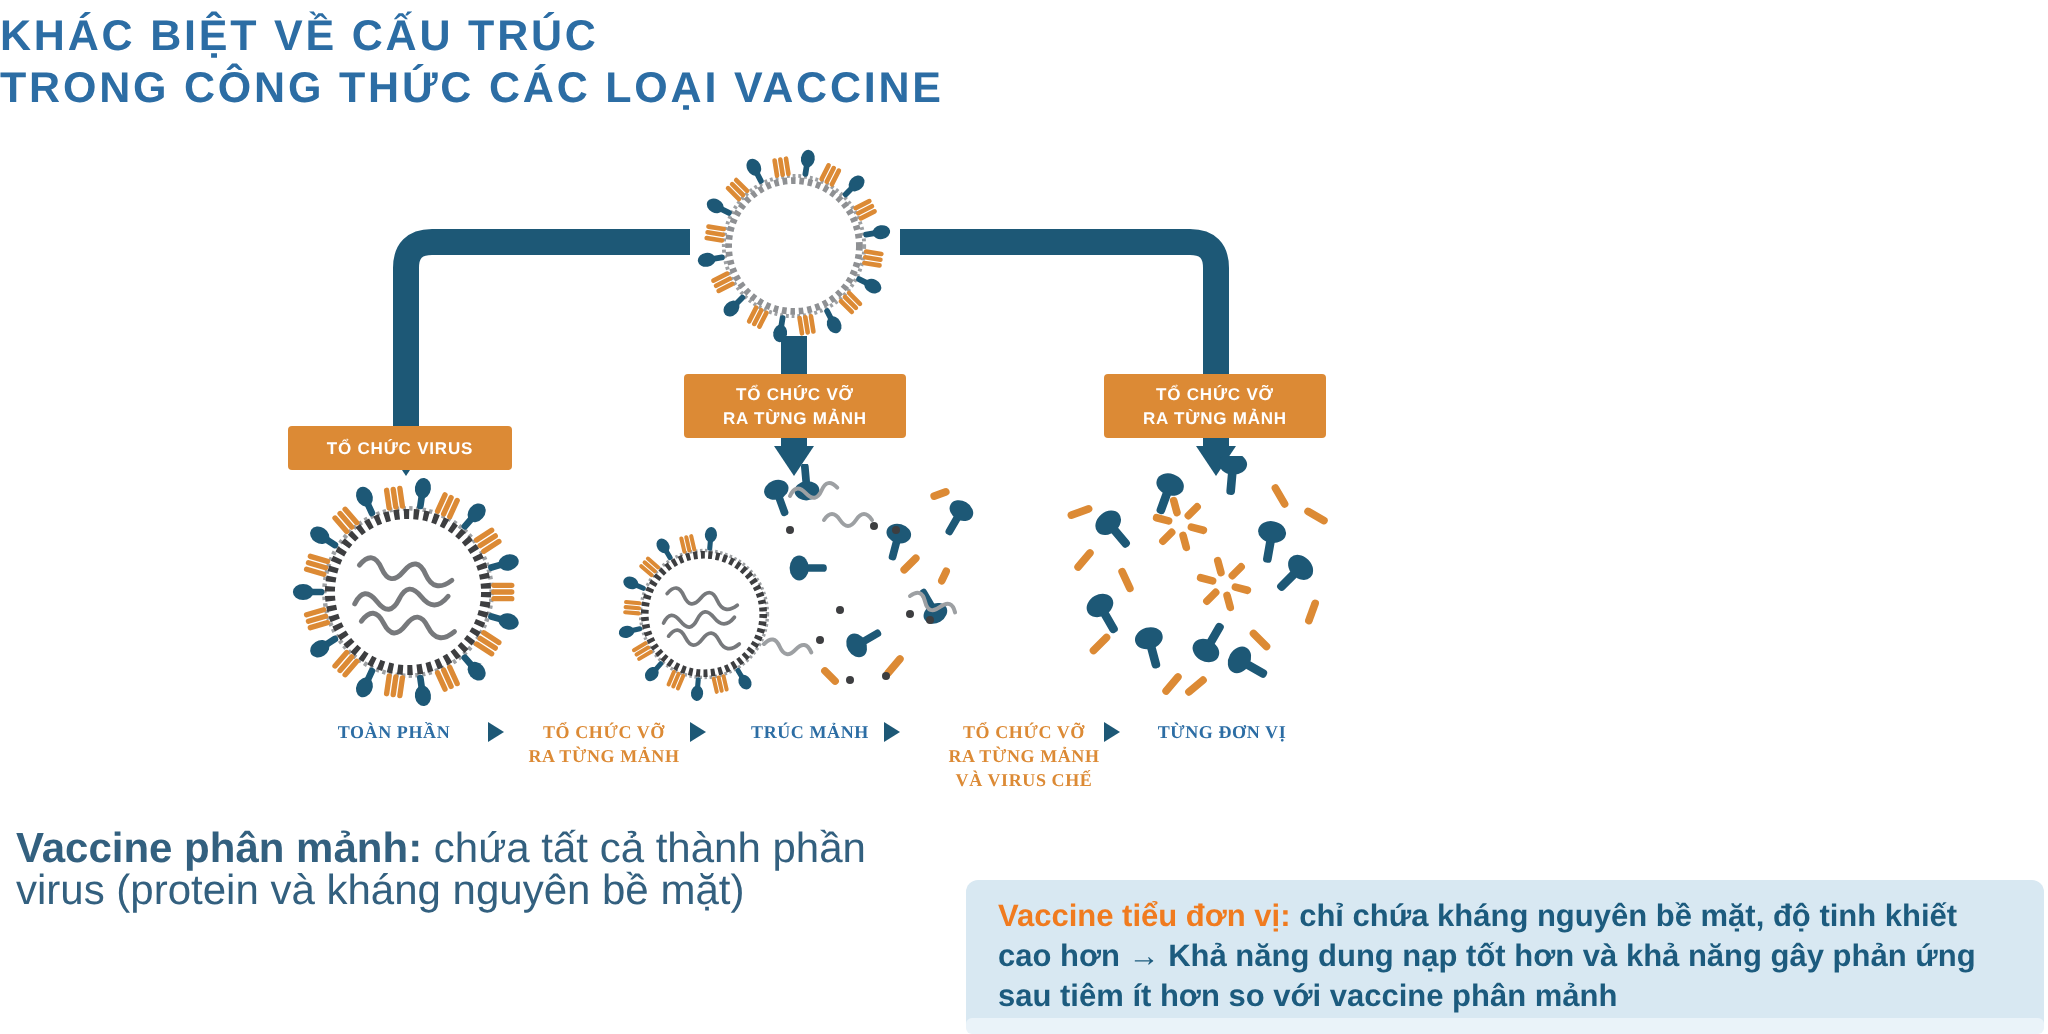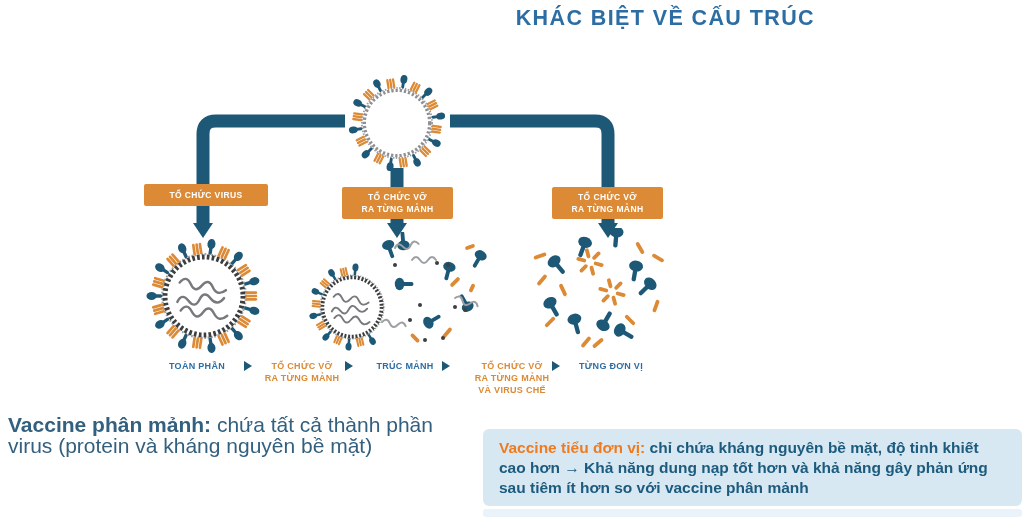--- a/index.html
+++ b/index.html
@@ -1,51 +1,52 @@
 <!DOCTYPE html>
 <html style="--accent-orange: #DC8A35; --bright-orange: #F07B1F; --dark-teal: #1D5876; --steel-blue: #2C6DA4; --note-blue: #33607F; --panel-text: #1C5B7E; --panel-bg: #D8E8F2; --panel-strip: #EAF3F9; --membrane-dark: #3D3E40; --membrane-gray: #9DA0A3; --rna-gray: #77797C;"><head>
 <meta charset="utf-8">
 <style>
   html,body{margin:0;padding:0;background:#fff;}
   .stage{position:relative;width:1024px;height:517px;background:#fff;overflow:hidden;
          font-family:"Liberation Sans",sans-serif;}
-  .title{position:absolute;left:0;top:5px;width:815px;text-align:right;
+  .title{position:absolute;left:0;top:5px;width:815px;text-align:left;
          color:var(--steel-blue);font-weight:bold;font-size:21.5px;letter-spacing:1.4px;line-height:26px;}
   .connectors{position:absolute;left:0;top:0;width:1024px;height:430px;}
   .ill{position:absolute;}
   .ill svg{width:100%;height:100%;display:block;}
   .obox{position:absolute;background:var(--accent-orange);color:#fff;font-weight:bold;
         text-align:center;font-size:8.5px;letter-spacing:.4px;border-radius:2px;
         display:flex;flex-direction:column;justify-content:center;z-index:3;}
   .obox span{display:block;line-height:12px;}
   .fcell{position:absolute;top:360px;text-align:center;font-weight:bold;font-size:9px;
          letter-spacing:.3px;line-height:12px;}
-  .fcell span{display:block;}
+  .fcell span{display:block;font-family:Liberation Serif, serif;}
   .fcell.stage-c{color:var(--steel-blue);}
   .fcell.proc-c{color:var(--accent-orange);}
   .farrow{position:absolute;top:361px;width:0;height:0;
           border-top:5px solid transparent;border-bottom:5px solid transparent;
           border-left:8px solid var(--dark-teal);}
   .note-left{position:absolute;left:8px;top:414px;width:466px;font-size:21px;
              line-height:21px;color:var(--note-blue);}
   .note-left .lead{font-weight:bold;}
-  .note-right{position:absolute;left:483px;top:429px;width:539px;height:77px;box-sizing:border-box;
+  .note-right{position:absolute;left:483px;top:440px;width:539px;height:77px;box-sizing:border-box;
               background:var(--panel-bg);border-radius:6px;padding:9px 14px 0 16px;
               font-size:15.5px;font-weight:bold;line-height:20px;color:var(--panel-text);}
   .note-right .lead-o{color:var(--bright-orange);}
   .note-strip{position:absolute;left:483px;top:509px;width:539px;height:8px;
               background:var(--panel-strip);border-radius:3px;}
 </style>
 </head>
 <body>
 
 <div class="stage">
 
   <div class="title">
     <div>KHÁC BIỆT VỀ CẤU TRÚC</div>
+    <div>TRONG CÔNG THỨC CÁC LOẠI VACCINE</div>
   </div>
 
   <svg class="connectors" viewBox="0 0 1024 430">
     <path d="M345 121 H216 Q203 121 203 134 V223" fill="none" style="stroke:var(--dark-teal)" stroke-width="13"></path>
     <path d="M450 121 H595 Q608 121 608 134 V223" fill="none" style="stroke:var(--dark-teal)" stroke-width="13"></path>
     <path d="M397 168 V223" fill="none" style="stroke:var(--dark-teal)" stroke-width="13"></path>
     <polygon points="193,223 213,223 203,238" style="fill:var(--dark-teal)"></polygon>
     <polygon points="387,223 407,223 397,238" style="fill:var(--dark-teal)"></polygon>
     <polygon points="598,223 618,223 608,238" style="fill:var(--dark-teal)"></polygon>
   </svg>
@@ -487,21 +488,21 @@
         </g>
         <g transform="translate(58,114) rotate(40)">
           <rect x="-1.9" y="-6.5" width="3.8" height="13" rx="1.9" fill="#DC8A35"></rect>
         </g>
         <g transform="translate(112,20) rotate(-30)">
           <rect x="-1.9" y="-6.5" width="3.8" height="13" rx="1.9" fill="#DC8A35"></rect>
         </g>
       </svg>
     </div>
 
-  <div class="obox" style="left:144px;top:184px;width:124px;height:22px">
+  <div class="obox" style="left:144px;top:213px;width:112px;height:22px">
     <span>TỔ CHỨC VIRUS</span>
   </div>
   <div class="obox" style="left:342px;top:187px;width:111px;height:32px">
     <span>TỔ CHỨC VỠ</span>
     <span>RA TỪNG MẢNH</span>
   </div>
   <div class="obox" style="left:552px;top:187px;width:111px;height:32px">
     <span>TỔ CHỨC VỠ</span>
     <span>RA TỪNG MẢNH</span>
   </div>

